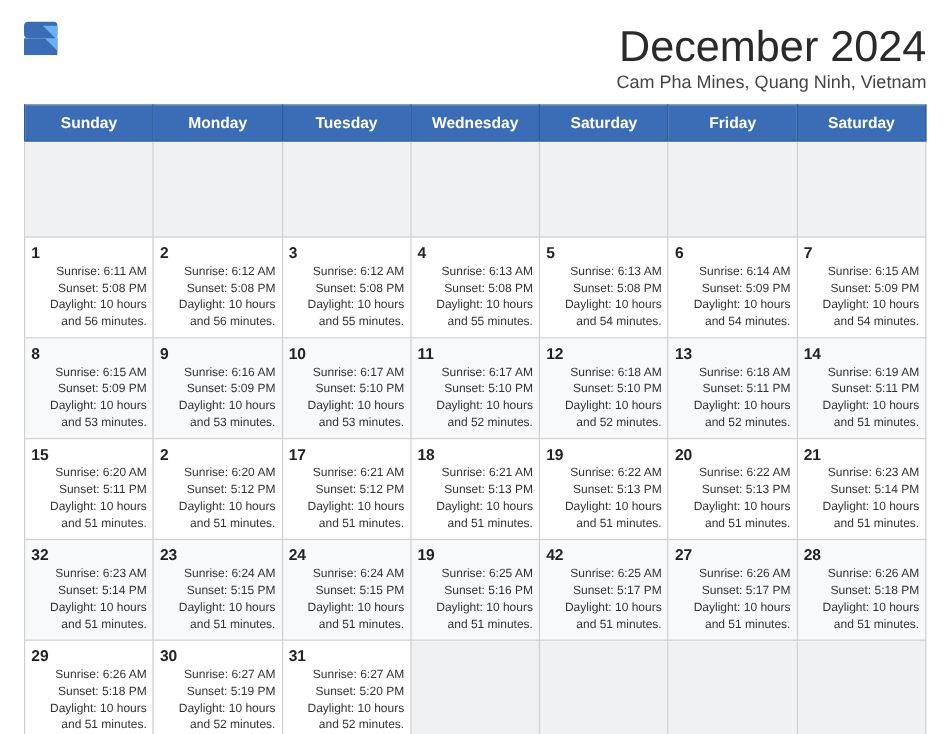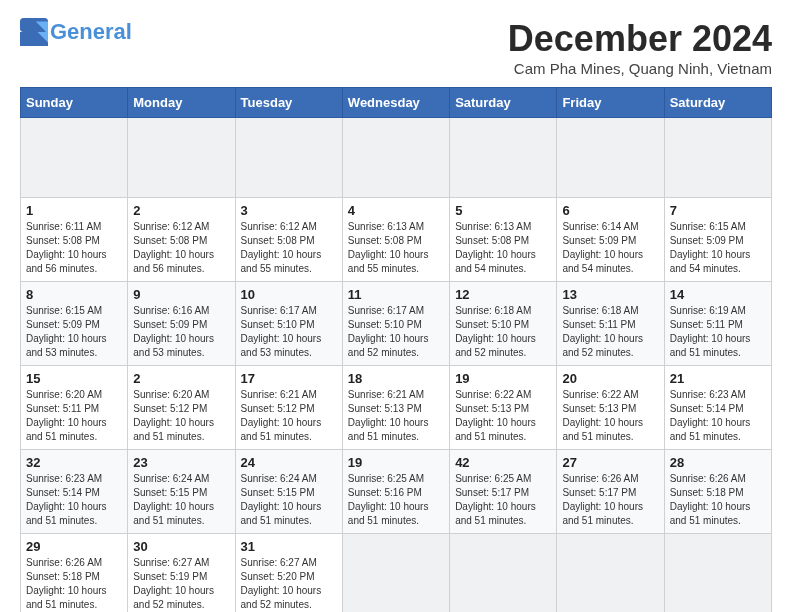--- a/index.html
+++ b/index.html
@@ -36,40 +36,40 @@
     .logo-icon {
       width: 28px;
       height: 28px;
       margin-right: 2px;
     }
     .title-block {
       text-align: right;
     }
     .month-title {
       font-size: 36px;
-      font-weight: bold;
+      font-weight: normal;
       color: #2a2a2a;
     }
     .location {
       font-size: 15px;
       color: #444;
       margin-left: 48px;
     }
     .calendar {
       width: 100%;
       border-collapse: collapse;
       font-size: 11px;
     }
     .calendar thead tr {
       background-color: #3a6db5;
       color: white;
     }
     .calendar thead th {
       padding: 7px 5px;
-      text-align: left;
+      text-align: center;
       font-size: 13px;
       font-weight: 600;
       border: 1px solid #2d5a9e;
     }
     .calendar tbody td {
       vertical-align: top;
       padding: 5px 5px;
       border: 1px solid #d0d0d0;
       width: calc(100% / 7);
       background: #fff;
@@ -85,20 +85,21 @@
       font-size: 13px;
       font-weight: bold;
       color: #222;
       display: block;
       margin-bottom: 2px;
     }
     .day-info {
       font-size: 10px;
       color: #333;
       line-height: 1.4;
+      text-align: right;
     }
     .empty-cell {
       background: #f0f1f3 !important;
     }
     .last-row td {
       height: 70px;
     }
   </style>
 </head>
 <body>
@@ -107,21 +108,20 @@
   <div class="header">
     <div class="logo">
       <svg class="logo-icon" viewBox="0 0 32 32" xmlns="http://www.w3.org/2000/svg">
         <rect x="0" y="0" width="32" height="32" rx="4" fill="#fff"></rect>
         <rect x="0" y="0" width="32" height="16" rx="4" fill="#3a6db5"></rect>
         <rect x="0" y="16" width="32" height="16" rx="0" fill="#3a6db5"></rect>
         <polygon points="18,4 32,4 32,18" fill="#6ab0f5"></polygon>
         <polygon points="20,16 32,16 32,28" fill="#6ab0f5"></polygon>
       </svg>
       <div class="logo-text">
-        <div><span>General</span></div>
       </div>
     </div>
     <div class="title-block">
       <div class="month-title">December 2024</div>
       <div class="location">Cam Pha Mines, Quang Ninh, Vietnam</div>
     </div>
   </div>
 
   <table class="calendar">
     <thead>

